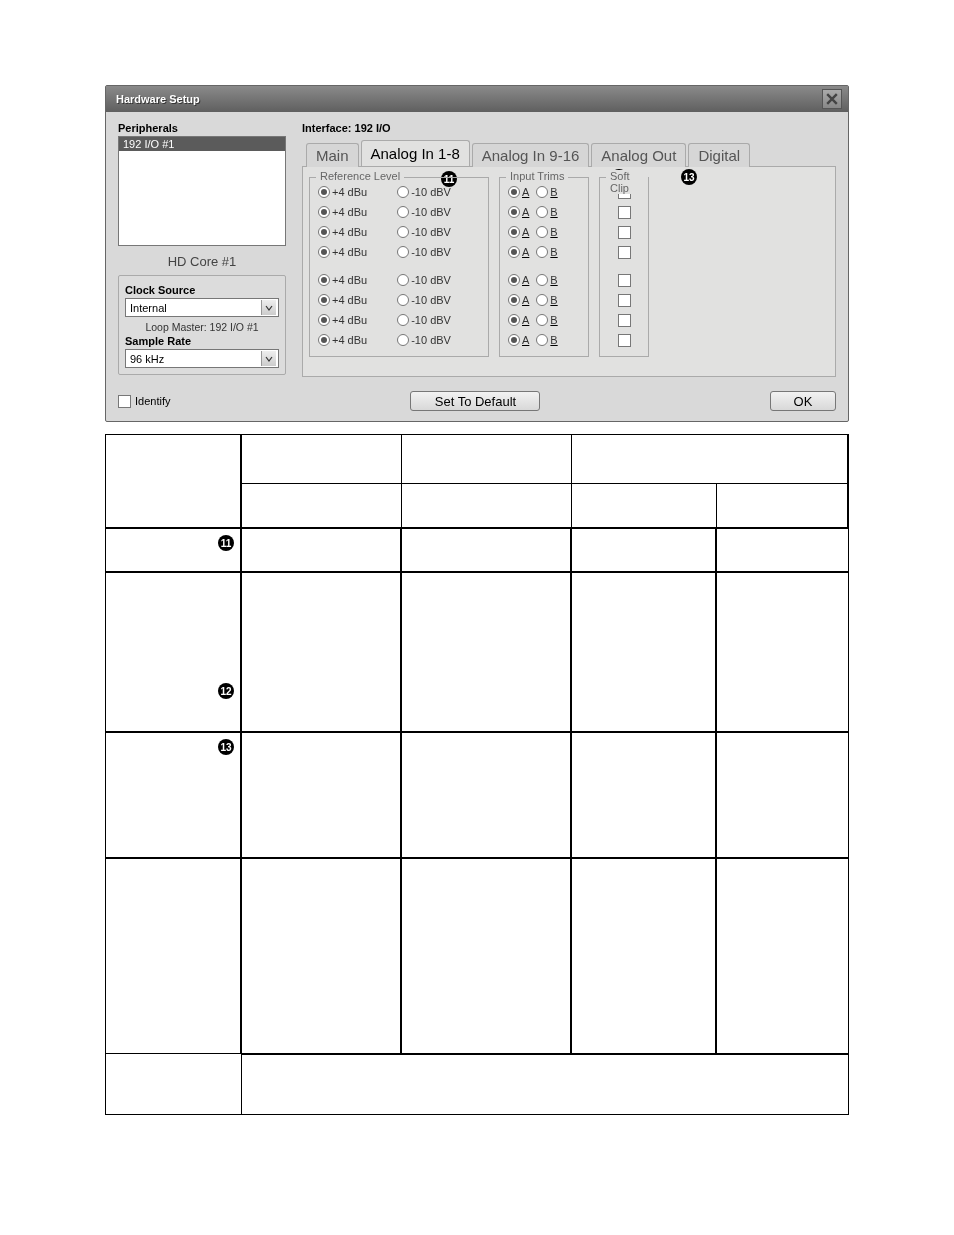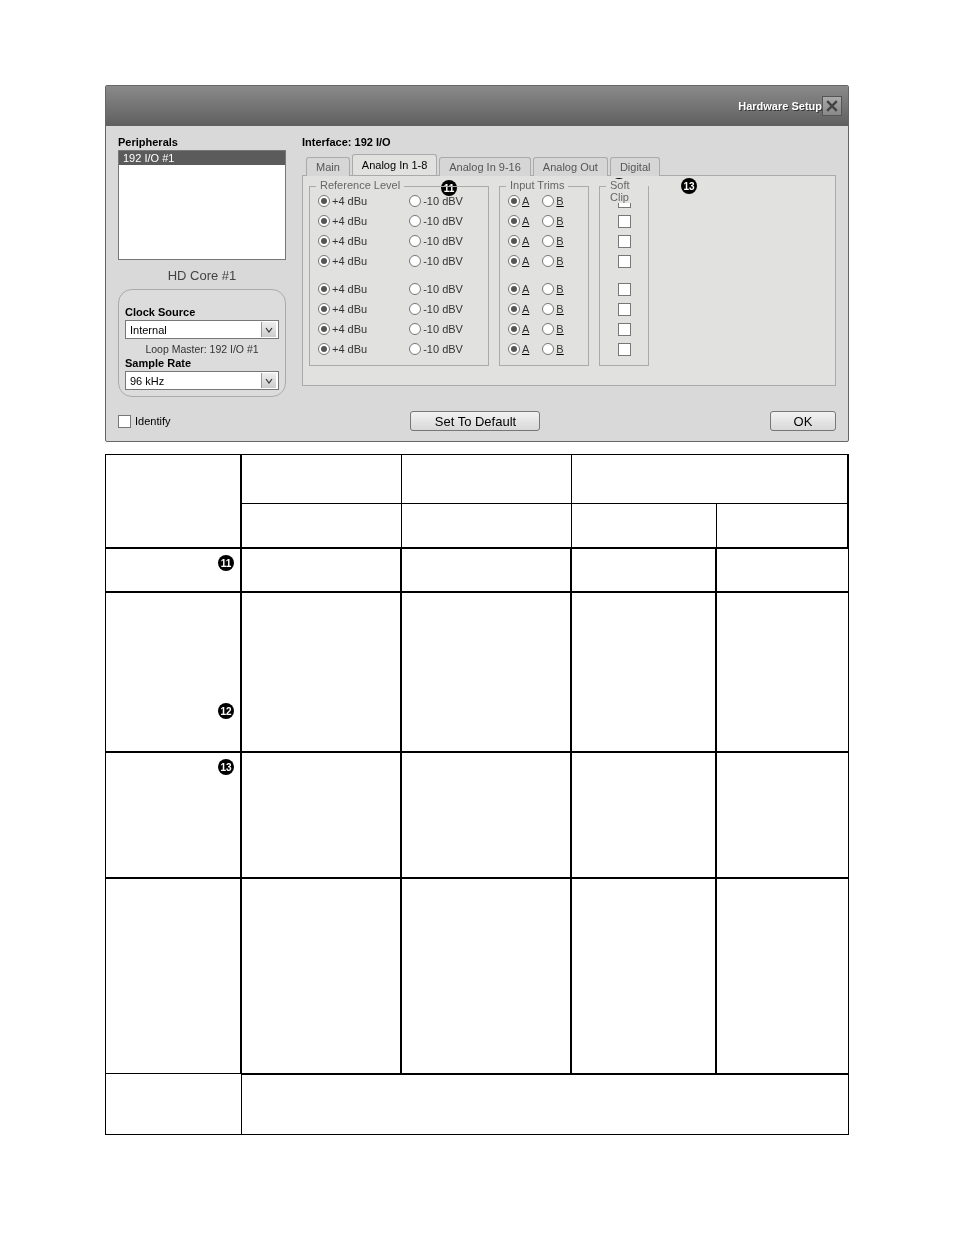--- a/index.html
+++ b/index.html
@@ -15,25 +15,25 @@
     margin: 0 auto;
     padding: 85px 105px 40px 105px;
   }
   .dialog {
     background: #d9d9d9;
     border: 1px solid #666;
     border-radius: 2px;
     width: 100%;
   }
   .titlebar {
-    height: 40px;
+    height: 26px;
     background: linear-gradient(to bottom, #8a8a8a, #5f5f5f);
     display: flex;
     align-items: center;
-    justify-content: flex-end;
+    justify-content: space-between;
     padding: 0 6px 0 10px;
     color: #fff;
     font-weight: bold;
     text-shadow: 1px 1px 0 #333;
   }
   .close-btn {
     width: 20px; height: 20px;
     background: linear-gradient(to bottom,#aaa,#888);
     border: 1px solid #555;
     display: flex; align-items:center; justify-content:center;
@@ -62,22 +62,22 @@
   }
   .hdcore {
     text-align: center;
     font-size: 13px;
     padding: 8px 0 6px 0;
     color: #444;
   }
   .groupbox {
     border: 1px solid #aaa;
     background: #dcdcdc;
-    padding: 16px 6px 6px 6px;
-    border-radius: 14px;
+    padding: 8px 6px 6px 6px;
+    border-radius: 2px;
   }
   .gb-label { font-weight: bold; margin-bottom: 2px; }
   .dropdown {
     width: 100%;
     height: 19px;
     background: #fff;
     border: 1px solid #777;
     display: flex;
     align-items: center;
     justify-content: space-between;
@@ -99,21 +99,21 @@
     align-items: flex-end;
     border-bottom: 1px solid #aaa;
     gap: 2px;
     padding-left: 4px;
   }
   .tab {
     padding: 3px 9px;
     border: 1px solid #aaa;
     border-bottom: none;
     background: #d6d6d6;
-    font-size: 11px;
+    font-size: 15px;
     border-radius: 3px 3px 0 0;
     cursor: pointer;
     color: #555;
     position: relative;
     top: 1px;
   }
   .tab.active {
     background: #e1e1e0;
     color: #000;
     top: 0px;
@@ -143,21 +143,21 @@
     top: -8px;
     left: 6px;
     background: #e1e1e0;
     padding: 0 4px;
     color: #666;
     font-size: 11px;
   }
   .fs-ref { width: 180px; }
   .fs-trims { width: 90px; text-decoration: underline; }
   .fs-clip { width: 50px; }
-  .row { height: 20px; display:flex; align-items:center; gap: 13px; }
+  .row { height: 20px; display:flex; align-items:center; gap: 7px; }
   .row.gap { height: 8px; }
   .radio {
     display: inline-flex; align-items: center; gap: 2px;
     cursor: pointer;
   }
   .radio .dot {
     width: 12px; height: 12px; border: 1px solid #777; border-radius: 50%;
     background: #fff; display:flex; align-items:center; justify-content:center;
   }
   .radio .dot.checked::after {

